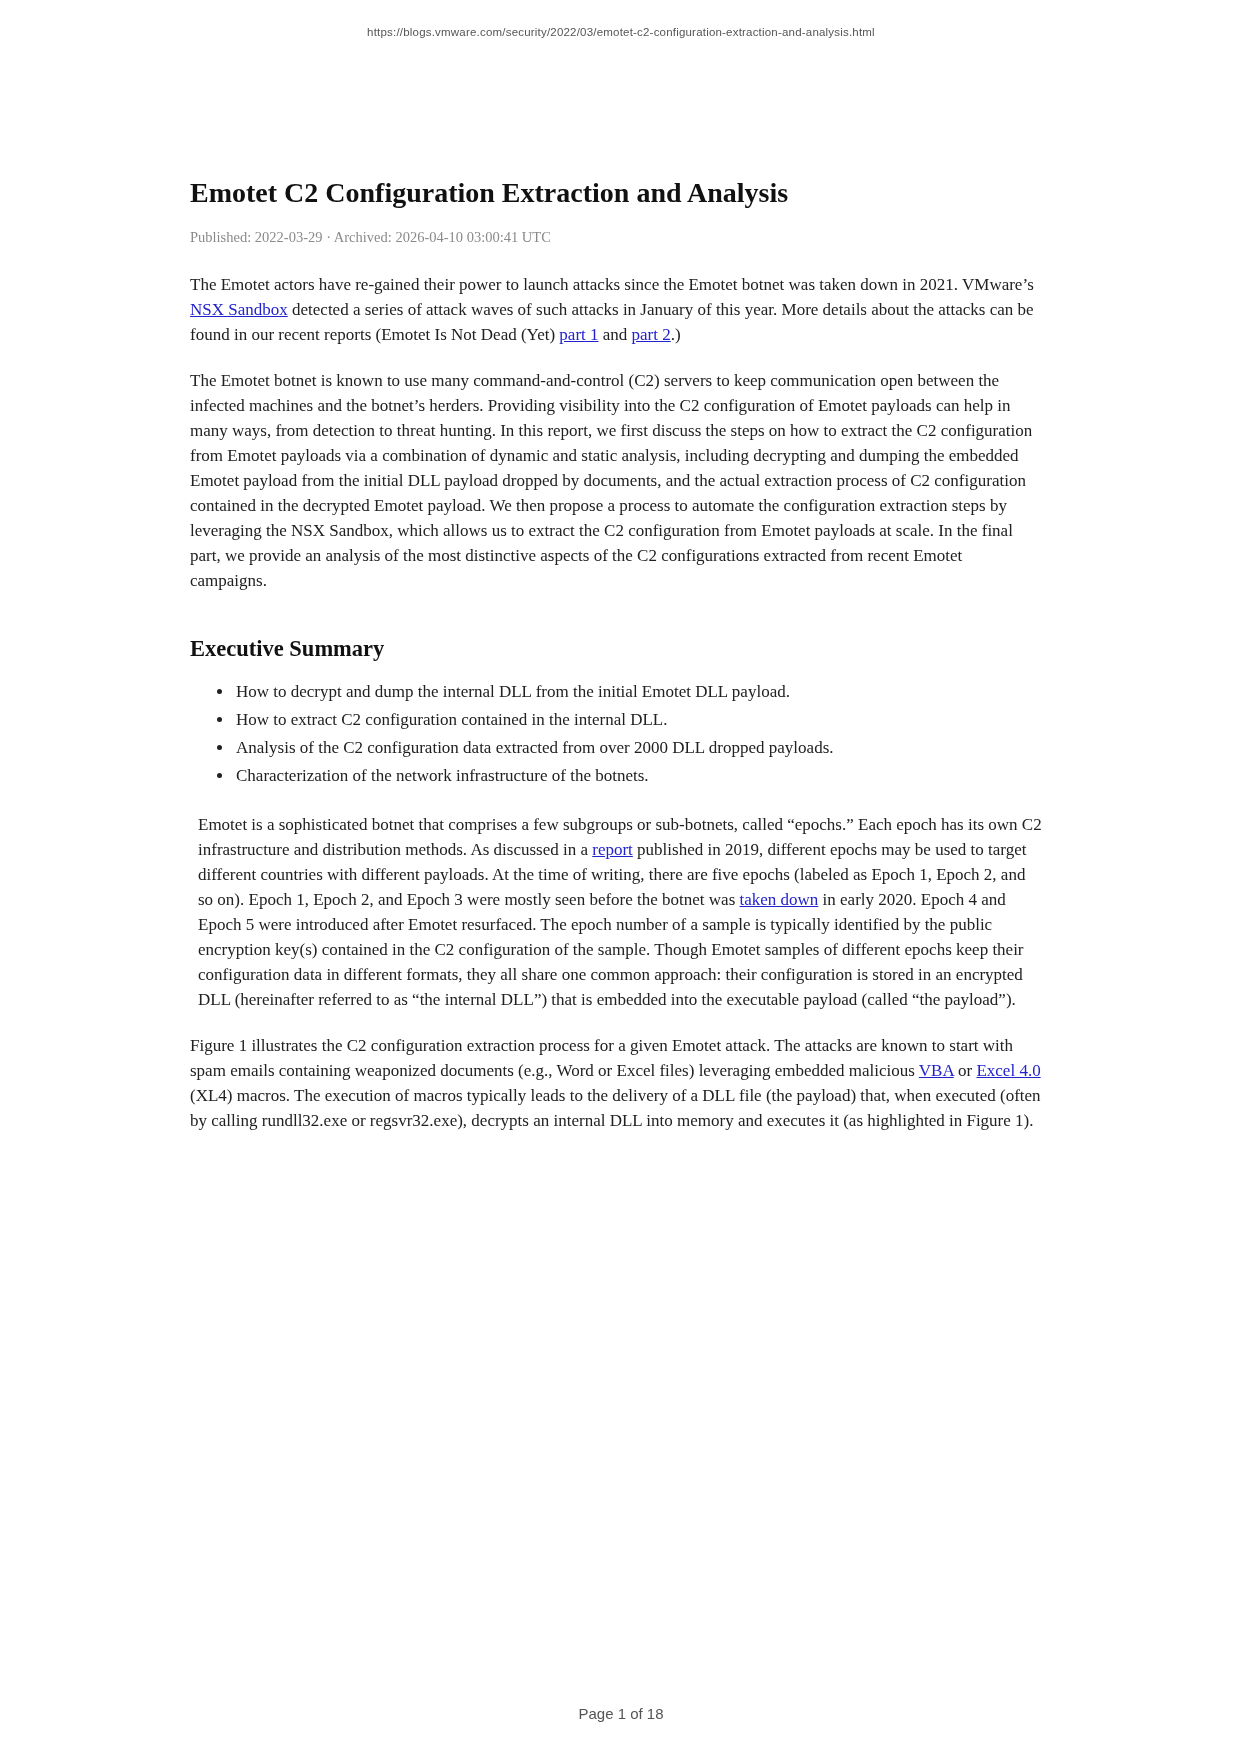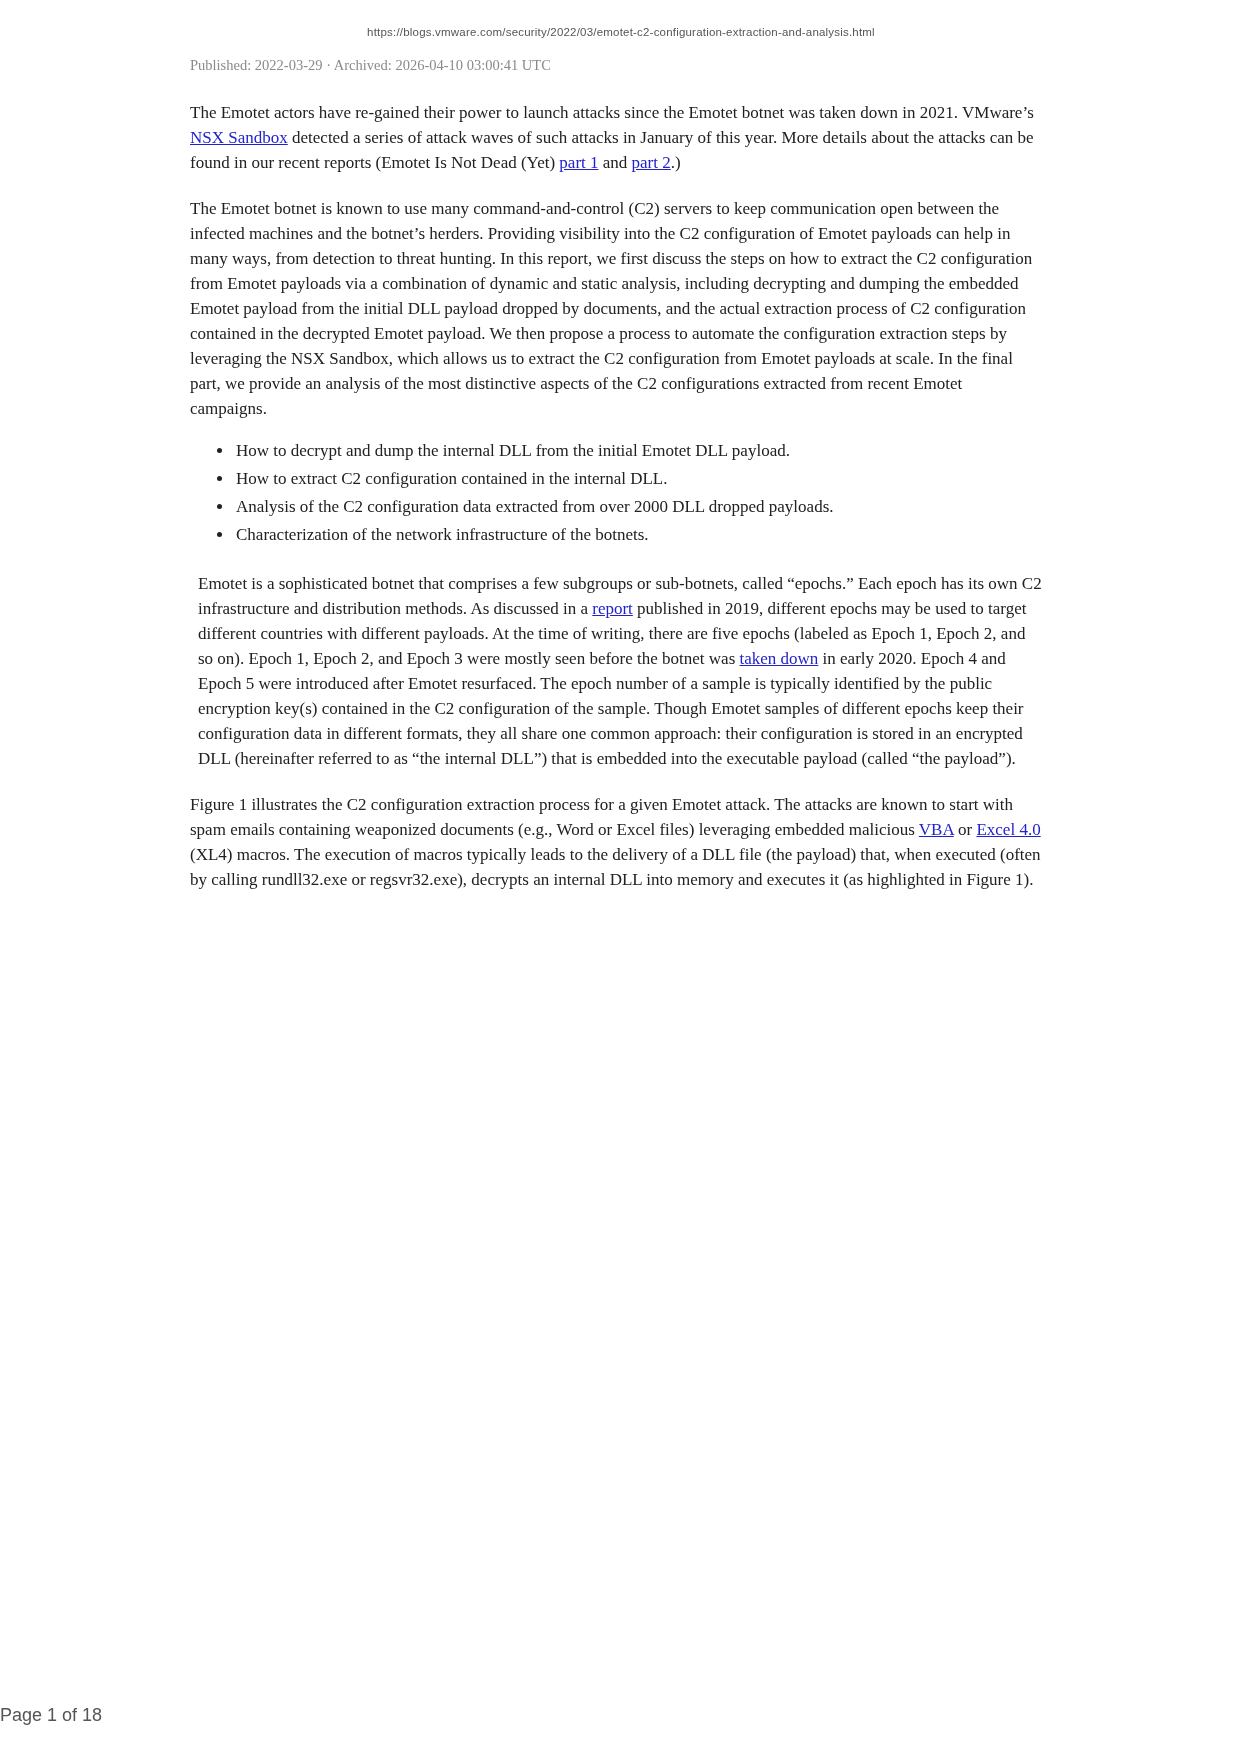--- a/index.html
+++ b/index.html
@@ -64,40 +64,43 @@
   p.body.after-list { margin-top: 24px; margin-left: 8px; }
   a.ilink {
     color: #2222cc;
     text-decoration: underline;
     cursor: pointer;
   }
   .footer {
     position: absolute;
     left: 0; right: 0;
     top: 1705px;
+    text-align: center;
     font-family: "Liberation Sans", sans-serif;
-    font-size: 18px;
+    font-size: 15px;
     color: #555555;
   }
 </style>
 </head>
 <body>
 
 <div class="url-header">https://blogs.vmware.com/security/2022/03/emotet-c2-configuration-extraction-and-analysis.html</div>
 
 <div class="content">
 
+  <h1 class="title">Emotet C2 Configuration Extraction and Analysis</h1>
 
 
   <p class="meta">Published: 2022-03-29 · Archived: 2026-04-10 03:00:41 UTC</p>
 
   <p class="body first"><span>The Emotet actors have re-gained their power to launch attacks since the Emotet botnet was taken down in 2021. VMware’s </span><a class="ilink">NSX Sandbox</a><span> detected a series of attack waves of such attacks in January of this year. More details about the attacks can be found in our recent reports (Emotet Is Not Dead (Yet) </span><a class="ilink">part 1</a><span> and </span><a class="ilink">part 2</a><span>.)</span></p>
 
   <p class="body"><span>The Emotet botnet is known to use many command-and-control (C2) servers to keep communication open between the infected machines and the botnet’s herders.  Providing visibility into the C2 configuration of Emotet payloads can help in many ways, from detection to threat hunting. In this report, we first discuss the steps on how to extract the C2 configuration from Emotet payloads via a combination of dynamic and static analysis, including decrypting and dumping the embedded Emotet payload from the initial DLL payload dropped by documents, and the actual extraction process of C2 configuration contained in the decrypted Emotet payload. We then propose a process to automate the configuration extraction steps by leveraging the NSX Sandbox, which allows us to extract the C2 configuration from Emotet payloads at scale. In the final part, we provide an analysis of the most distinctive aspects of the C2 configurations extracted from recent Emotet campaigns.</span></p>
 
+  <h2 class="section">Executive Summary</h2>
 
 
   <ul class="bullets">
     <li>How to decrypt and dump the internal DLL from the initial Emotet DLL payload.</li>
     <li>How to extract C2 configuration contained in the internal DLL.</li>
     <li>Analysis of the C2 configuration data extracted from over 2000 DLL dropped payloads.</li>
     <li>Characterization of the network infrastructure of the botnets.</li>
   </ul>
 
   <p class="body after-list"><span>Emotet is a sophisticated botnet that comprises a few subgroups or sub-botnets, called “epochs.” Each epoch has its own C2 infrastructure and distribution methods. As discussed in a </span><a class="ilink">report</a><span> published in 2019, different epochs may be used to target different countries with different payloads. At the time of writing, there are five epochs (labeled as Epoch 1, Epoch 2, and so on). Epoch 1, Epoch 2, and Epoch 3 were mostly seen before the botnet was </span><a class="ilink">taken down</a><span> in early 2020. Epoch 4 and Epoch 5 were introduced after Emotet resurfaced. The epoch number of a sample is typically identified by the public encryption key(s) contained in the C2 configuration of the sample. Though Emotet samples of different epochs keep their configuration data in different formats, they all share one common approach: their configuration is stored in an encrypted DLL (hereinafter referred to as “the internal DLL”) that is embedded into the executable payload (called “the payload”).</span></p>

